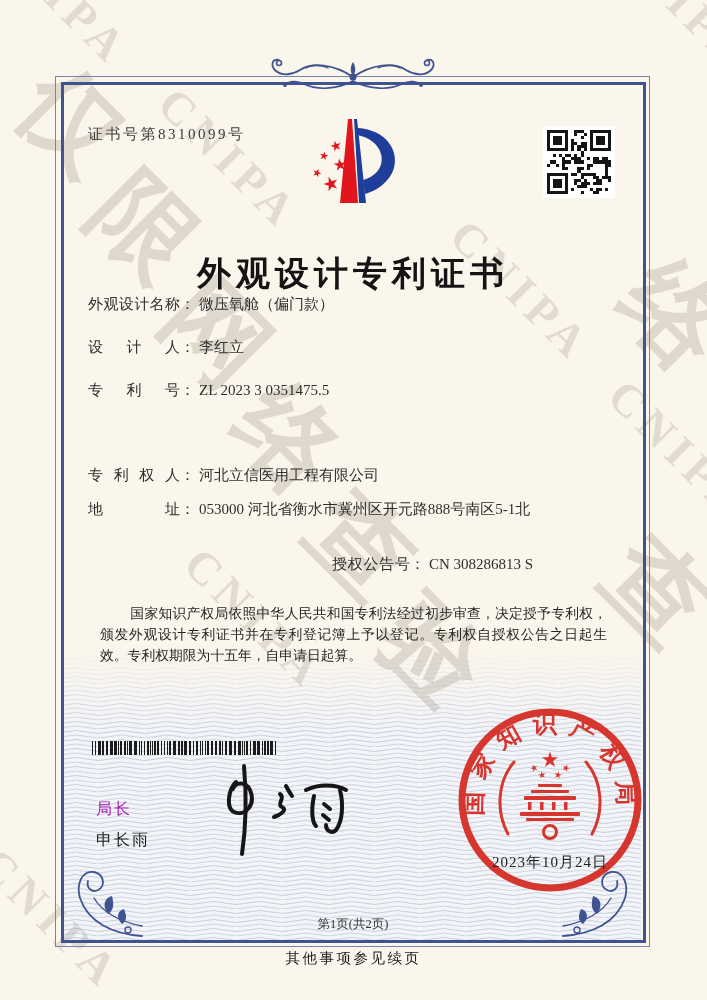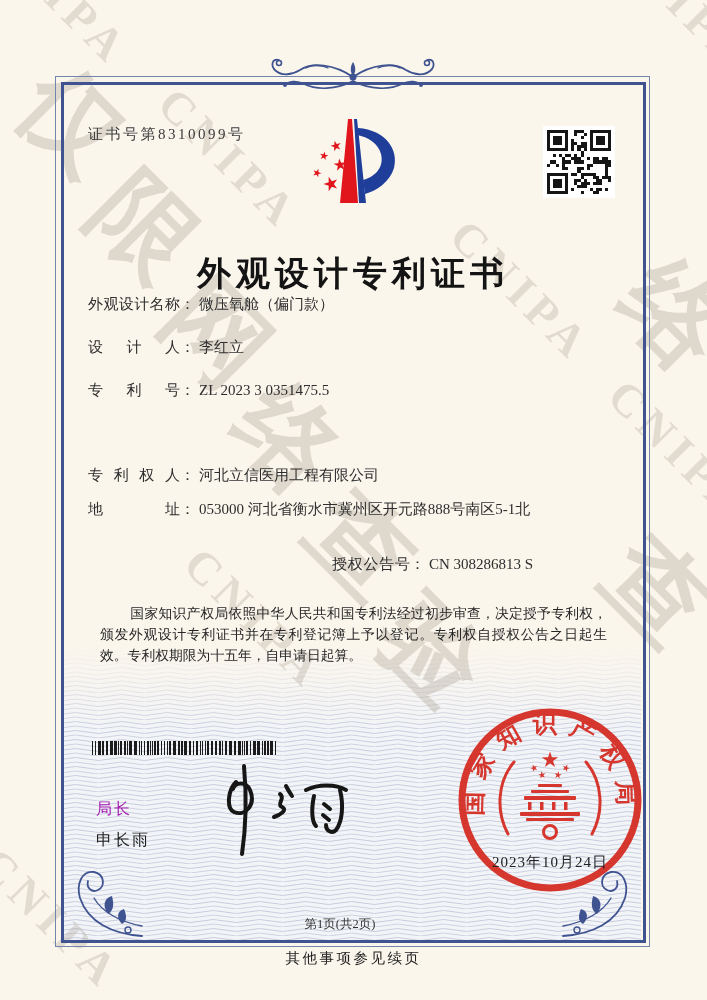--- a/index.html
+++ b/index.html
@@ -69,21 +69,21 @@
   .barcode{position:absolute;left:92px;top:741px;width:190px;height:14px;z-index:4;font-size:0;}
   .bar{display:inline-block;height:14px;background:#1c1c1c;vertical-align:top;}
   .signer-title{position:absolute;left:96px;top:799px;font-size:16px;color:#a21caf;z-index:4;
     font-family:"Liberation Sans","DejaVu Sans",sans-serif;letter-spacing:2px;}
   .signer-name{position:absolute;left:96px;top:830px;font-size:16px;color:#1d1d1d;z-index:4;
     font-family:"Liberation Sans","DejaVu Sans",sans-serif;letter-spacing:2px;}
   .sig{position:absolute;left:208px;top:760px;width:165px;height:100px;z-index:4;}
   .seal{position:absolute;left:452px;top:702px;width:196px;height:196px;z-index:4;opacity:.93;}
   .seal-date{position:absolute;left:462px;top:853px;width:176px;text-align:center;
     font-size:15px;color:#222;z-index:5;letter-spacing:1px;}
-  .pageinfo{position:absolute;left:55px;top:916px;width:570px;text-align:center;
+  .pageinfo{position:absolute;left:68px;top:916px;width:570px;text-align:center;
     font-size:12.5px;color:#333;z-index:4;}
   .footnote{position:absolute;left:0;top:949px;width:707px;text-align:center;
     font-size:14.5px;letter-spacing:2.5px;color:#222;z-index:4;}
 </style>
 </head>
 <body>
 
 <svg width="0" height="0" style="position:absolute" aria-hidden="true">
   <defs>
     <polygon id="star" points="0,-1 0.588,0.809 -0.951,-0.309 0.951,-0.309 -0.588,0.809"></polygon>

